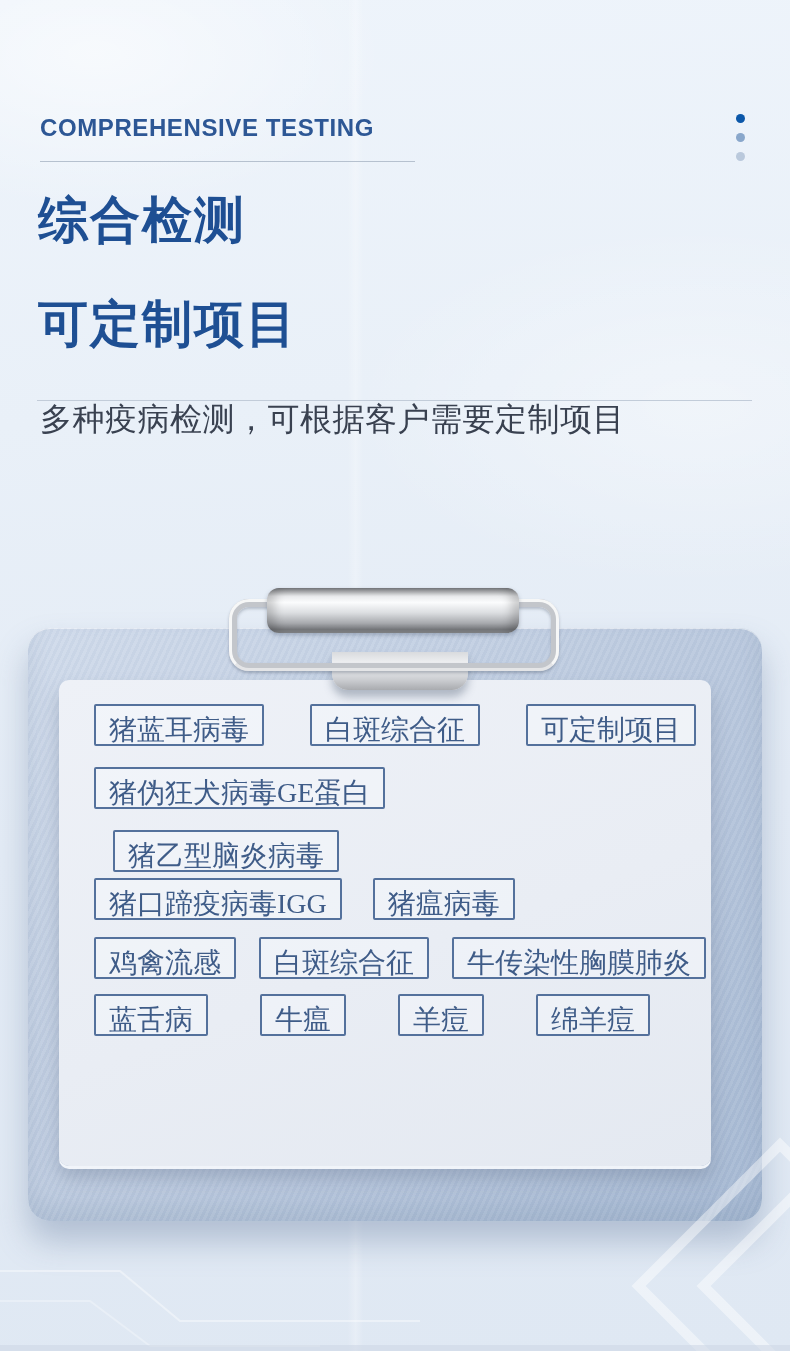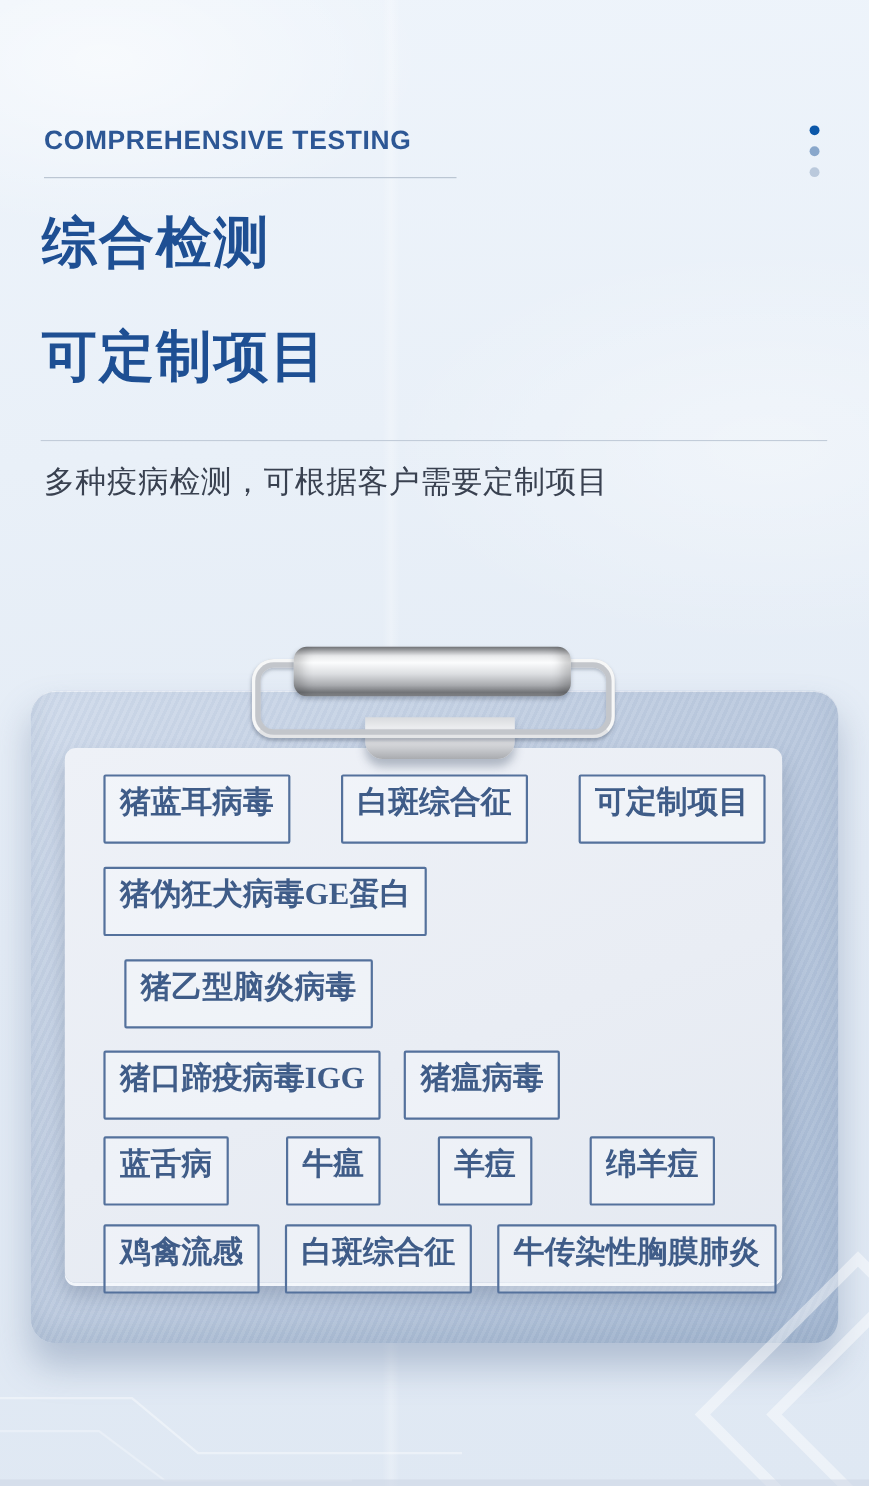--- a/index.html
+++ b/index.html
@@ -39,22 +39,22 @@
 
   
   .title{
     position:absolute;left:38px;top:168px;
     font-family:"Liberation Serif","DejaVu Serif",serif;
     font-size:50px;line-height:104px;font-weight:700;
     letter-spacing:2px;color:#1e4f93;
   }
   .rule-long{position:absolute;left:37px;top:400px;width:715px;height:1px;background:#c2ccd9;}
   .subtitle{
-    position:absolute;left:40px;top:419px;
-    font-size:28px;color:#394150;letter-spacing:.5px;text-align:right;
+    position:absolute;left:40px;top:398px;
+    font-size:32px;color:#394150;letter-spacing:.5px;text-align:right;
   }
 
   
   .board{
     position:absolute;left:28px;top:628px;width:734px;height:593px;
     border-radius:22px;
     background:linear-gradient(135deg,#d0dbeb 0%,#c2cfe2 35%,#b3c3da 70%,#a5b8d2 100%);
     box-shadow:0 20px 32px rgba(120,140,170,.45), inset 0 1px 0 rgba(255,255,255,.55), inset 0 -14px 22px rgba(120,140,170,.22);
   }
   .board::after{content:"";position:absolute;inset:0;border-radius:22px;
@@ -89,32 +89,32 @@
     background:linear-gradient(#898b8f 0%,#e9eaec 18%,#fbfcfd 32%,#dcdee1 55%,#a8aaae 78%,#7d7f83 92%,#97999d 100%);
     box-shadow:inset 8px 0 10px rgba(0,0,0,.18), inset -8px 0 10px rgba(0,0,0,.18), 0 2px 4px rgba(70,80,100,.35);
   }
 
   
   .rows{position:relative;}
   .row{display:flex;align-items:flex-start;}
   .row.r1{gap:46px;margin-top:0;}
   .row.r2{gap:14px;margin-top:21px;}
   .row.r3{gap:28px;margin-top:21px;padding-left:19px;}
-  .row.r4{gap:21px;margin-top:20px;}
+  .row.r4{gap:31px;margin-top:6px;}
   .row.r5{gap:23px;margin-top:17px;}
   .row.r6{gap:52px;margin-top:15px;}
   .tbox{
     box-sizing:border-box;
-    height:63px;line-height:47px;
+    height:42px;line-height:47px;
     border:2px solid #54719c;border-radius:2px;
     padding:0 13px;
     font-family:"Liberation Serif","DejaVu Serif",serif;
     font-size:28px;color:#3f5c88;
     background:rgba(250,252,255,.35);
-    white-space:nowrap;text-align:center;font-weight:bold;
+    white-space:nowrap;text-align:center;
   }
 </style>
 </head>
 <body>
 
 <div class="page">
   <div class="bg-wash"></div>
 
   <div class="eyebrow">COMPREHENSIVE TESTING</div>
   <div class="rule-short"></div>
@@ -145,30 +145,30 @@
       <div class="row r2">
         <div class="tbox">猪伪狂犬病毒GE蛋白</div>
       </div>
       <div class="row r3">
         <div class="tbox">猪乙型脑炎病毒</div>
       </div>
       <div class="row r4">
         <div class="tbox">猪口蹄疫病毒IGG</div>
         <div class="tbox">猪瘟病毒</div>
       </div>
+      <div class="row r5">
+        <div class="tbox">鸡禽流感</div>
+        <div class="tbox">白斑综合征</div>
+        <div class="tbox">牛传染性胸膜肺炎</div>
+      </div>
       <div class="row r6">
         <div class="tbox">蓝舌病</div>
         <div class="tbox">牛瘟</div>
         <div class="tbox">羊痘</div>
         <div class="tbox">绵羊痘</div>
-      </div>
-      <div class="row r5">
-        <div class="tbox">鸡禽流感</div>
-        <div class="tbox">白斑综合征</div>
-        <div class="tbox">牛传染性胸膜肺炎</div>
       </div>
     </div>
   </div>
 
   <div class="clip-tab"></div>
   <div class="clip-wire"></div>
   <div class="clip-cylinder"></div>
 
   <svg class="circuit" width="420" height="120" viewBox="0 0 420 120">
     <polyline points="0,40 120,40 180,90 420,90" fill="none" stroke="rgba(255,255,255,.8)" stroke-width="2"></polyline>

